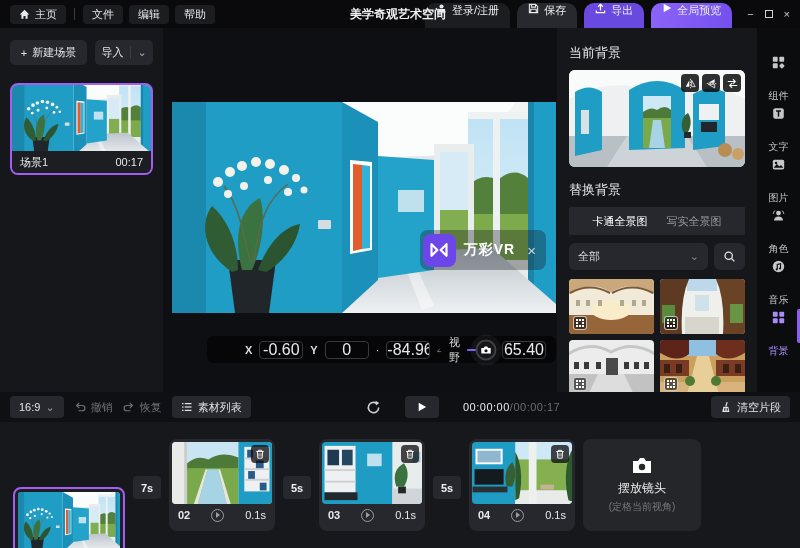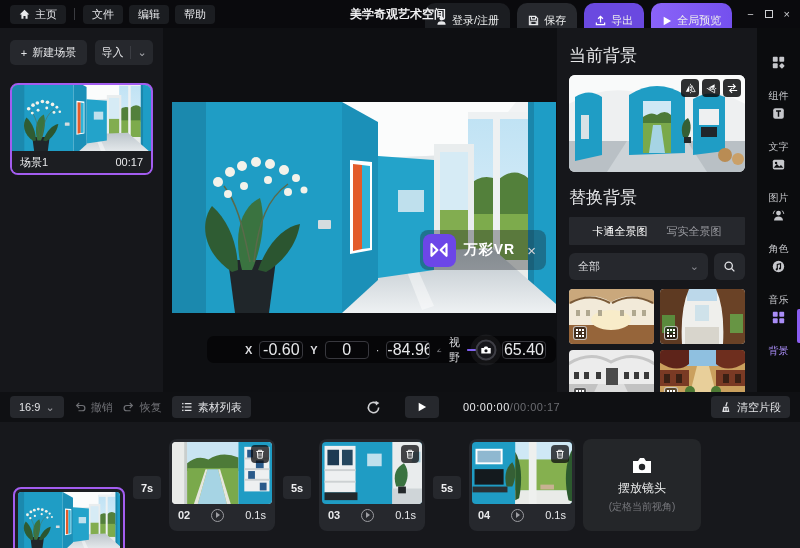--- a/index.html
+++ b/index.html
@@ -8,21 +8,21 @@
   .fillsvg { width:100%; height:100%; display:block; }
 
   
   .topbar { position:absolute; top:0; left:0; right:0; height:28px; background:#0a0a0d;
     display:flex; align-items:center; padding:0 10px; gap:6px; }
   .menu-pill { height:19px; display:flex; align-items:center; gap:5px; padding:0 9px;
     background:#1b1d21; border-radius:4px; color:#e4e5e8; cursor:default; }
   .tb-divider { width:1px; height:12px; background:#3a3b40; margin:0 2px; }
   .title { position:absolute; left:50%; transform:translateX(-52%); font-weight:bold; font-size:12px; color:#f0f0f2; }
   .tb-right { margin-left:auto; display:flex; align-items:center; gap:7px; }
-  .pill { height:36px; border-radius:10px; display:flex; align-items:center; gap:5px; padding:0 11px; color:#eceded;margin-top:13px; }
+  .pill { height:36px; border-radius:10px; display:flex; gap:5px; padding:0 11px; color:#eceded;margin-top:13px; }
   .pill.dark { background:#1b1d21; }
   .pill.gray { background:#27292e; }
   .pill.purple { background:#6a49e0; }
   .pill.purple2 { background:linear-gradient(90deg,#8a63f8,#7450ee); }
   .winbtns { display:flex; align-items:center; gap:11px; margin-left:8px; color:#cfd0d3; }
   .winbox { width:8px; height:8px; border:1px solid #cfd0d3; display:inline-block; }
 
   
   .main { position:absolute; top:28px; left:0; right:0; bottom:156px; }
   .scenes-panel { position:absolute; left:0; top:0; bottom:0; width:163px; background:#16171b; padding:12px 10px; }
@@ -52,21 +52,21 @@
   .ctrlbar label { color:#dcdde0; font-weight:bold; }
   .ip { width:44px; height:18px; background:#060608; border:1px solid #38383e; border-radius:4px; color:#e8e9eb;
     font-size:16px; text-align:center; font-family:inherit; }
   .slider { position:relative; width:74px; height:2px; background:#46464c; border-radius:2px; }
   .slider .fill { position:absolute; left:0; top:0; height:2px; width:68%; background:#7c5bf0; border-radius:2px; }
   .slider .thumb { position:absolute; left:68%; top:50%; transform:translate(-50%,-50%); width:21px; height:21px;
     border-radius:50%; background:#17171b; border:2px solid #3e3e45; display:flex; align-items:center; justify-content:center;
     box-shadow:0 0 0 5px rgba(255,255,255,0.05); }
 
   
-  .sect-title { font-size:17px; color:#e6e7e9; margin:6px 0 8px; }
+  .sect-title { font-size:13px; color:#e6e7e9; margin:6px 0 8px; }
   .pano-preview { height:97px; border-radius:6px; overflow:hidden; position:relative; }
   .pano-tools { position:absolute; top:4px; right:4px; display:flex; gap:3px; }
   .tool-sq { width:18px; height:18px; border-radius:4px; background:rgba(10,10,12,0.85); display:flex; align-items:center; justify-content:center; }
   .tabs { margin-top:2px; height:27px; background:#26282d; border-radius:1px; padding:14px; display:flex; }
   .tab { flex:1; display:flex; align-items:center; justify-content:center; border-radius:5px; color:#98999f; }
   .tab.active { background:#0e0f12; color:#fff; }
   .filter-row { margin-top:8px; display:flex; gap:6px; }
   .dropdown { flex:1; height:27px; background:#26282d; border-radius:6px; display:flex; align-items:center; justify-content:space-between; padding:0 9px; color:#d9dadd; }
   .search-btn { width:31px; height:27px; background:#26282d; border-radius:6px; display:flex; align-items:center; justify-content:center; }
   .thumb-grid { margin-top:9px; display:grid; grid-template-columns:1fr 1fr; gap:6px; }

